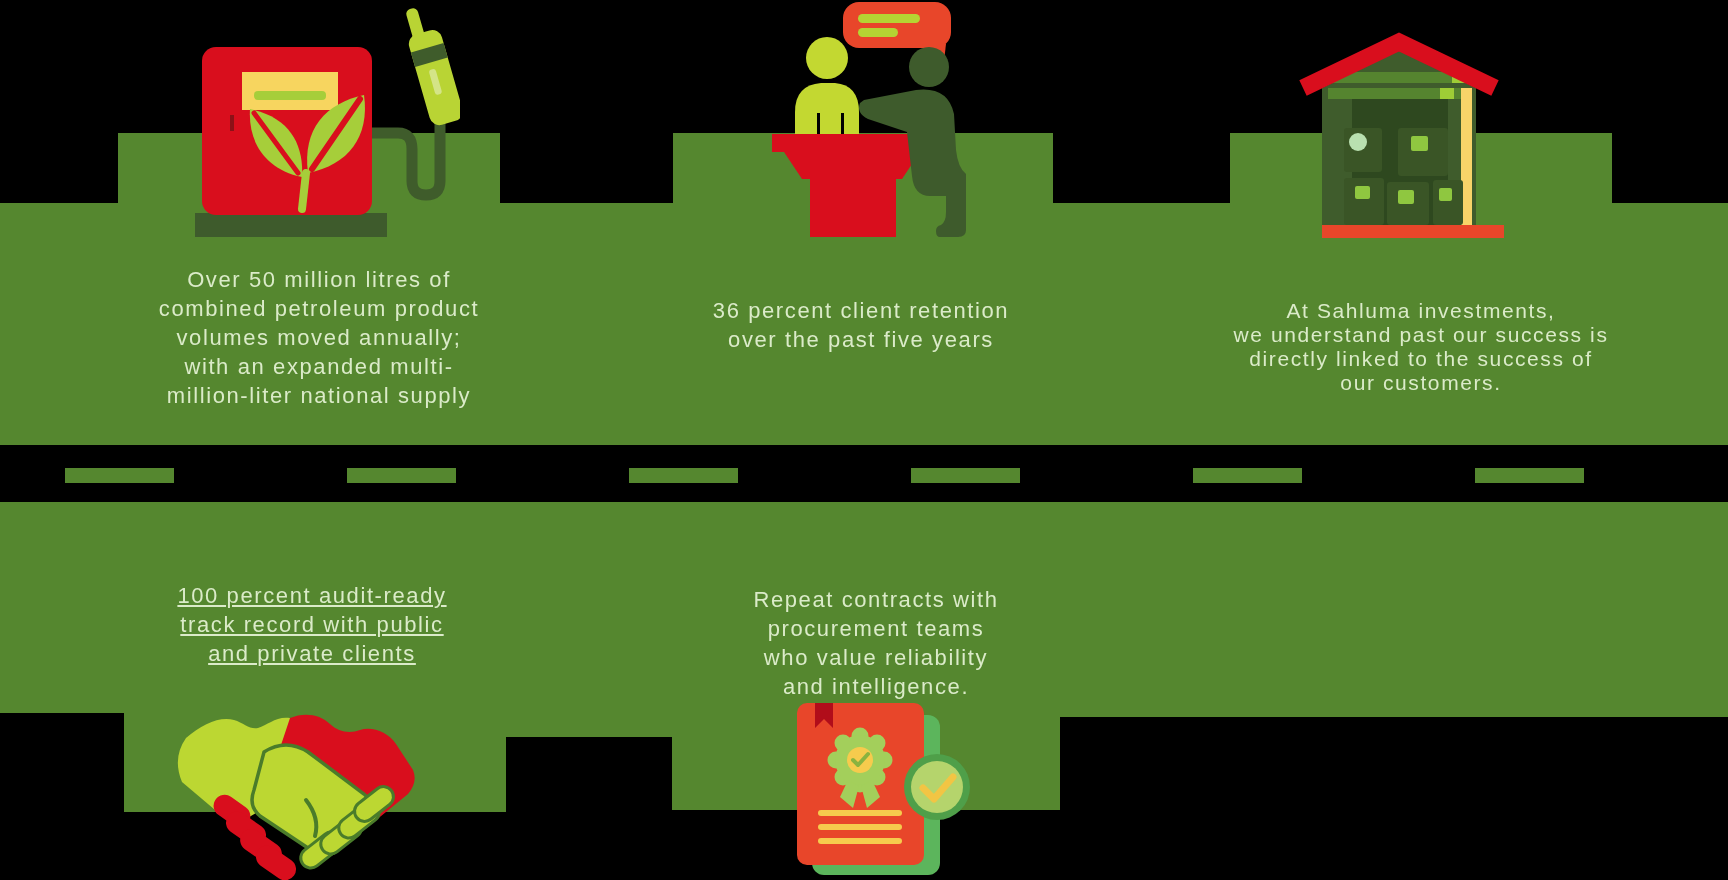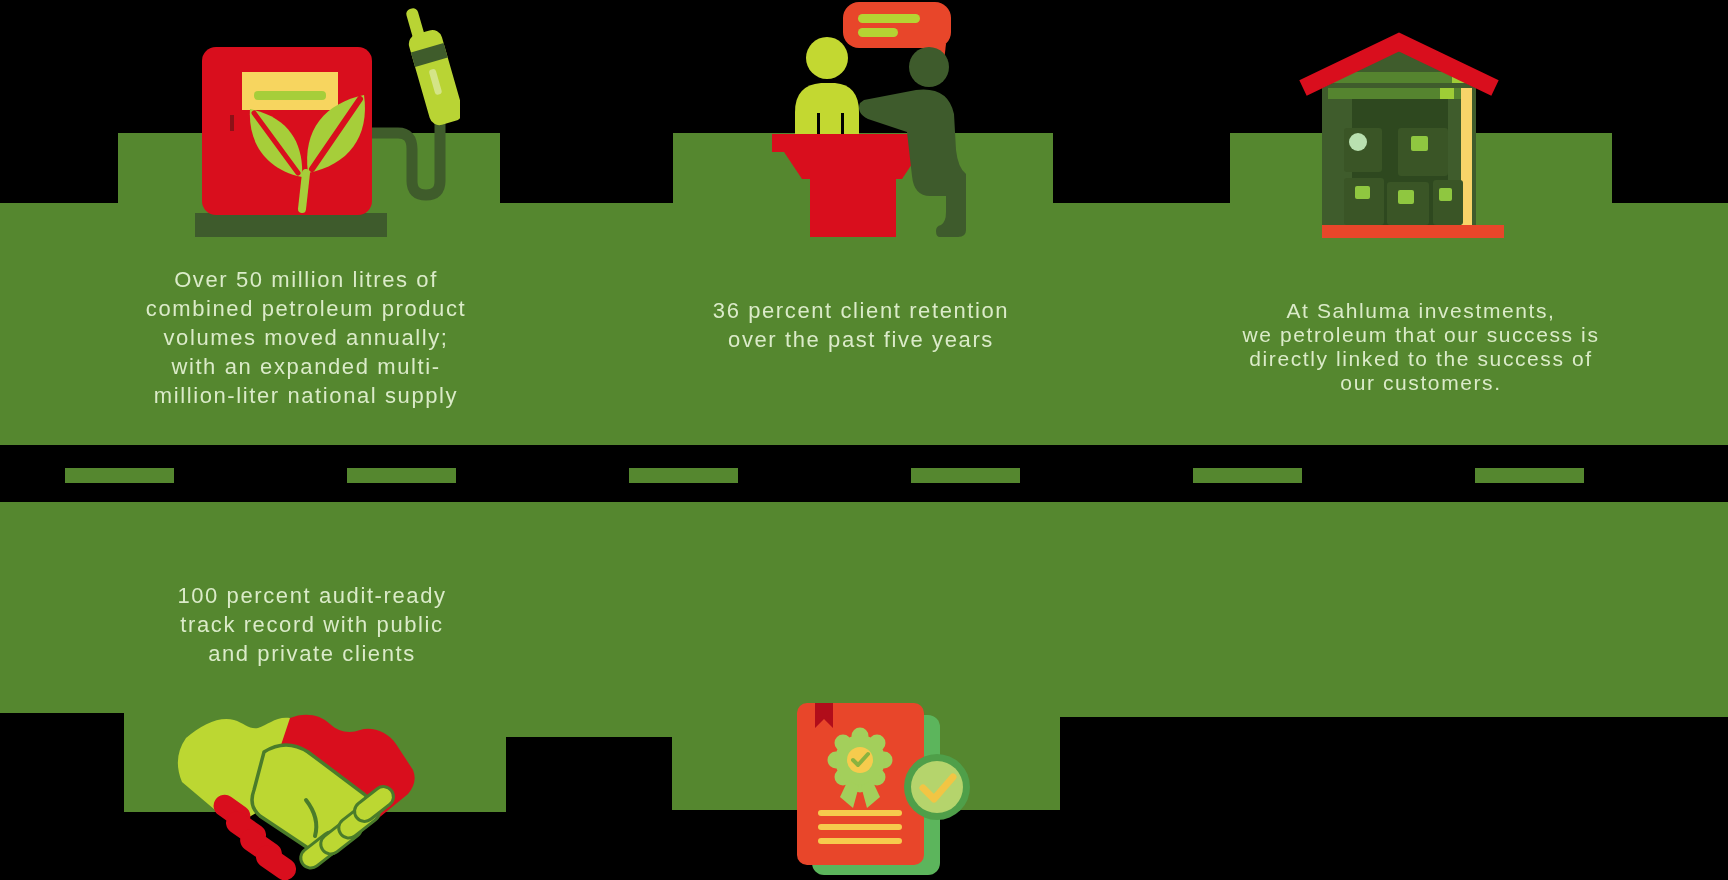--- a/index.html
+++ b/index.html
@@ -136,27 +136,31 @@
     <circle cx="70" cy="62" r="13" fill="#F6CB4D"></circle>
     <path d="M63,62 L68,67 L78,56" fill="none" stroke="#8AB33F" stroke-width="4" stroke-linecap="round" stroke-linejoin="round"></path>
     <rect x="28" y="112" width="84" height="6" rx="3" fill="#F6CB4D"></rect>
     <rect x="28" y="126" width="84" height="6" rx="3" fill="#F6CB4D"></rect>
     <rect x="28" y="140" width="84" height="6" rx="3" fill="#F6CB4D"></rect>
     <circle cx="147" cy="89" r="33" fill="#4F9F49"></circle>
     <circle cx="147" cy="89" r="26" fill="#B5D46C"></circle>
     <path d="M133,90 L144,101 L163,79" fill="none" stroke="#F2C544" stroke-width="7" stroke-linecap="round" stroke-linejoin="round"></path>
   </svg>
 
-  <div class="cap cap-lg" style="left:306px;top:265px;width:420px;text-align:center;">Over 50 million litres of
+  <div class="cap cap-lg" style="left:319px;top:265px;width:420px;text-align:center;">Over 50 million litres of
 combined petroleum product
 volumes moved annually;
 with an expanded multi-
 million-liter national supply</div>
   <div class="cap cap-lg" style="left:861px;top:296px;width:420px;">36 percent client retention
 over the past five years</div>
   <div class="cap cap-sm" style="left:1421px;top:299px;width:470px;">At Sahluma investments,
-we petroleum that our success is
+we understand past our success is
 directly linked to the success of
 our customers.</div>
-  <div class="cap cap-lg" style="left:312px;top:581px;width:420px;">100 percent audit-ready
+  <div class="cap cap-lg" style="left:312px;top:581px;width:420px;text-decoration:underline;">100 percent audit-ready
 track record with public
 and private clients</div>
+  <div class="cap cap-lg" style="left:876px;top:585px;width:420px;">Repeat contracts with
+procurement teams
+who value reliability
+and intelligence.</div>
 </div>
 
 </body></html>

